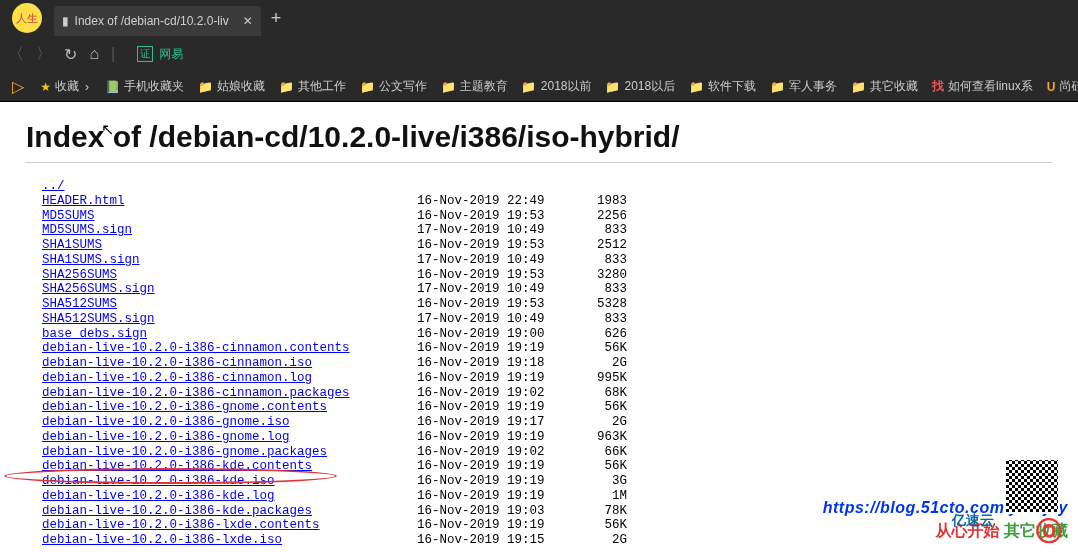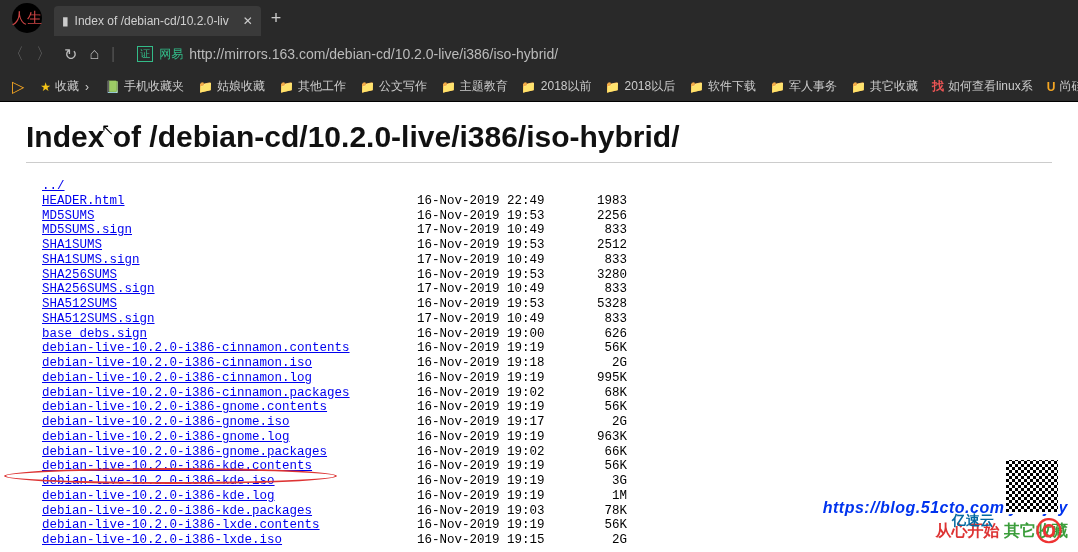--- a/index.html
+++ b/index.html
@@ -1,18 +1,18 @@
 <!DOCTYPE html>
 <html><head>
 <meta charset="utf-8">
 <style>
   * { box-sizing: border-box; }
   body { margin: 0; padding: 0; font-family: Arial, sans-serif; background: #fff; width: 1078px; height: 552px; overflow: hidden; position: relative; }
   .titlebar { background: #292929; height: 36px; display: flex; align-items: center; }
-  .profile-icon { width: 30px; height: 30px; background: #000000; border-radius: 50%; margin: 0 12px; display:flex; align-items:center; justify-content:center; font-size:15px; color:#c44; }
+  .profile-icon { width: 30px; height: 30px; background: #fde047; border-radius: 50%; margin: 0 12px; display:flex; align-items:center; justify-content:center; font-size:11px; color:#c44; }
   .tab { background: #3a3a3a; color: #d0d0d0; height: 30px; display: flex; align-items: center; padding: 0 8px; font-size: 12px; gap: 6px; margin-top:6px; border-radius: 4px 4px 0 0; }
   .tab .page-ico { color:#ccc; font-size:12px; }
   .tab-close { color: #ccc; font-size: 12px; margin-left: 8px; }
   .newtab { color: #ccc; font-size: 18px; margin-left: 10px; }
   .navbar { background: #292929; height: 36px; display: flex; align-items: center; padding: 0 8px; gap: 12px; color: #bbb; }
   .nav-btn { color: #bbb; font-size: 16px; cursor:pointer; }
   .nav-btn.disabled { color:#666; }
   .urlzone { display: flex; align-items: center; gap: 6px; margin-left: 10px; flex:1; }
   .zheng { width:16px; height:16px; border:1px solid #3b8; color:#3b8; font-size:10px; display:flex; align-items:center; justify-content:center; }
   .wangyi { color:#3b8; font-size:12px; }
@@ -55,21 +55,20 @@
 
 <div class="navbar">
   <span class="nav-btn disabled">〈</span>
   <span class="nav-btn disabled">〉</span>
   <span class="nav-btn">↻</span>
   <span class="nav-btn">⌂</span>
   <span style="color:#555">|</span>
   <div class="urlzone">
     <span class="zheng">证</span>
     <span class="wangyi">网易</span>
-    <span class="url">http://mirrors.163.com/debian-cd/10.2.0-live/i386/iso-hybrid/</span>
   </div>
 </div>
 
 <div class="bookmarks">
   <span class="nav-btn" style="color:#f5a623">▷</span>
   <span class="bm">
       <span class="star">★</span>
       <span>收藏</span>
       <span style="margin-left:2px">›</span>
     </span>

